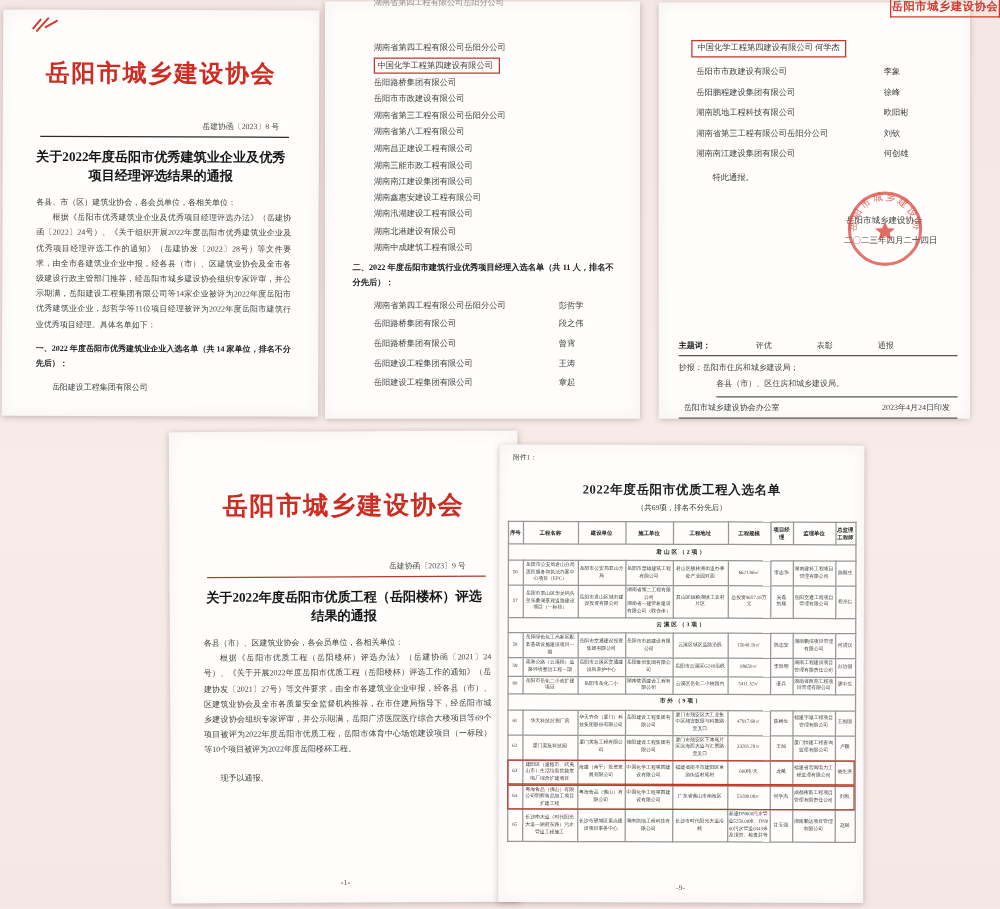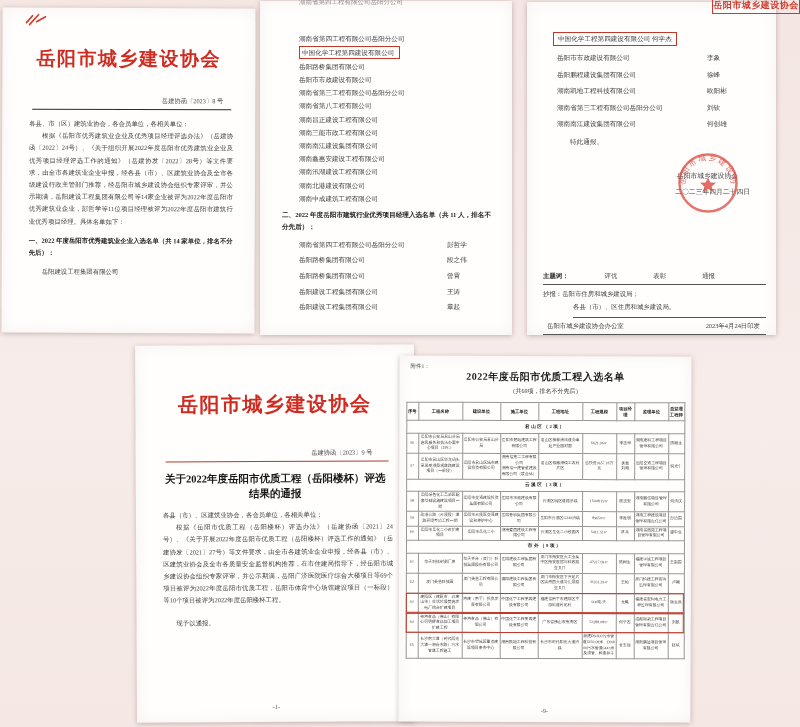--- a/index.html
+++ b/index.html
@@ -64,21 +64,21 @@
   .f-row1 .subj { margin-left:36px; }
   .f-row1 .subj:first-of-type { margin-left:10px; }
   .f-row2 { margin-top:5px; }
   .f-row2b { margin:4px 0 0 30px; border-bottom:1px solid #555; padding-bottom:5px; }
   .f-row4 { display:flex; justify-content:space-between; padding:4px 6px 3px 4px; border-bottom:1px solid #555; }
 
   .pageno { position:absolute; bottom:12px; left:0; width:100%; text-align:center; font-size:6.5px; color:#555; }
 
   
   .attach { position:absolute; left:11px; top:7px; font-size:5.5px; color:#444; }
-  .t-title { text-align:center; font-size:10px; font-weight:bold; margin:14px 0 0; color:#1d1d1d; letter-spacing:.5px; }
+  .t-title { text-align:center; font-size:10px; font-weight:bold; margin:29px 0 0; color:#1d1d1d; letter-spacing:.5px; }
   .t-sub { text-align:center; font-size:6px; margin-top:3px; color:#333; }
   table { border-collapse:collapse; margin:6px auto 0; width:278px; table-layout:fixed; }
   th,td { border:.6px solid #979797; font-size:3.9px; line-height:1.45; padding:1px .5px;
           text-align:center; vertical-align:middle; color:#3a3a3a; word-break:break-all; white-space:pre-line; }
   th { font-size:4.3px; font-weight:bold; padding:2.5px .5px; color:#222; }
   .section-row td { font-weight:bold; font-size:4.6px; padding:2.5px; letter-spacing:1.5px; color:#222; }
   .hl-row { outline:1.6px solid #c0392b; outline-offset:-1px; }
   .pageno5 { bottom:8px; font-size:6px; }
 
   
@@ -95,20 +95,21 @@
 
 <div class="canvas">
 
   <section class="page page1">
     <svg class="red-mark" width="26" height="16" viewBox="0 0 26 16">
       <path d="M2 11 L8 4 M5 13 L14 3 M12 10 L21 5" stroke="#d23b2c" stroke-width="1.6" fill="none" stroke-linecap="round"></path>
     </svg>
     <h1 class="org">岳阳市城乡建设协会</h1>
     <div class="docno">岳建协函〔2023〕8 号</div>
     <div class="rule"></div>
+    <h2 class="title">关于2022年度岳阳市优秀建筑业企业及优秀项目经理评选结果的通报</h2>
     <p class="salutation">各县、市（区）建筑业协会，各会员单位，各相关单位：</p>
     <p class="para indent">根据《岳阳市优秀建筑业企业及优秀项目经理评选办法》（岳建协函〔2022〕24号）、《关于组织开展2022年度岳阳市优秀建筑业企业及优秀项目经理评选工作的通知》（岳建协发〔2022〕28号）等文件要求，由全市各建筑业企业申报，经各县（市）、区建筑业协会及全市各级建设行政主管部门推荐，经岳阳市城乡建设协会组织专家评审，并公示期满，岳阳建设工程集团有限公司等14家企业被评为2022年度岳阳市优秀建筑业企业，彭哲学等11位项目经理被评为2022年度岳阳市建筑行业优秀项目经理。具体名单如下：</p>
     <p class="para bold mt">一、2022 年度岳阳市优秀建筑业企业入选名单（共 14 家单位，排名不分先后）：</p>
     <p class="para indent mt">岳阳建设工程集团有限公司</p>
   </section>
 
   <section class="page page2">
     <div class="cutline">湖南省第四工程有限公司岳阳分公司</div>
     <ul class="companies">
 

